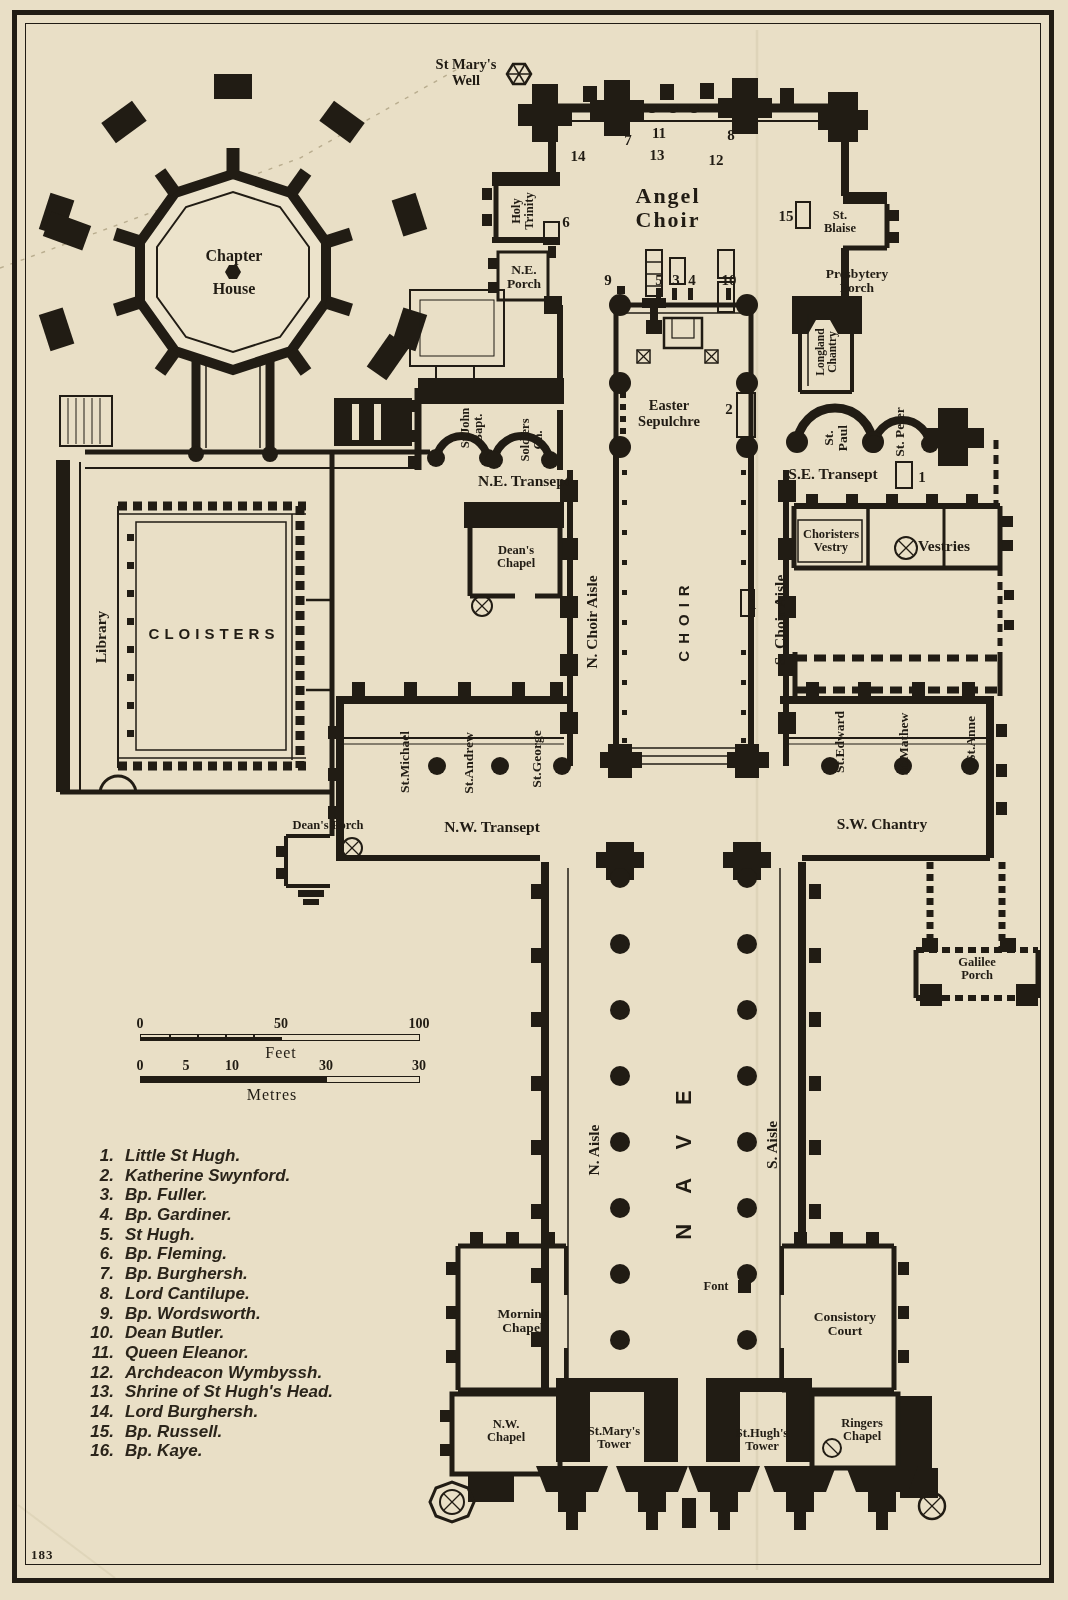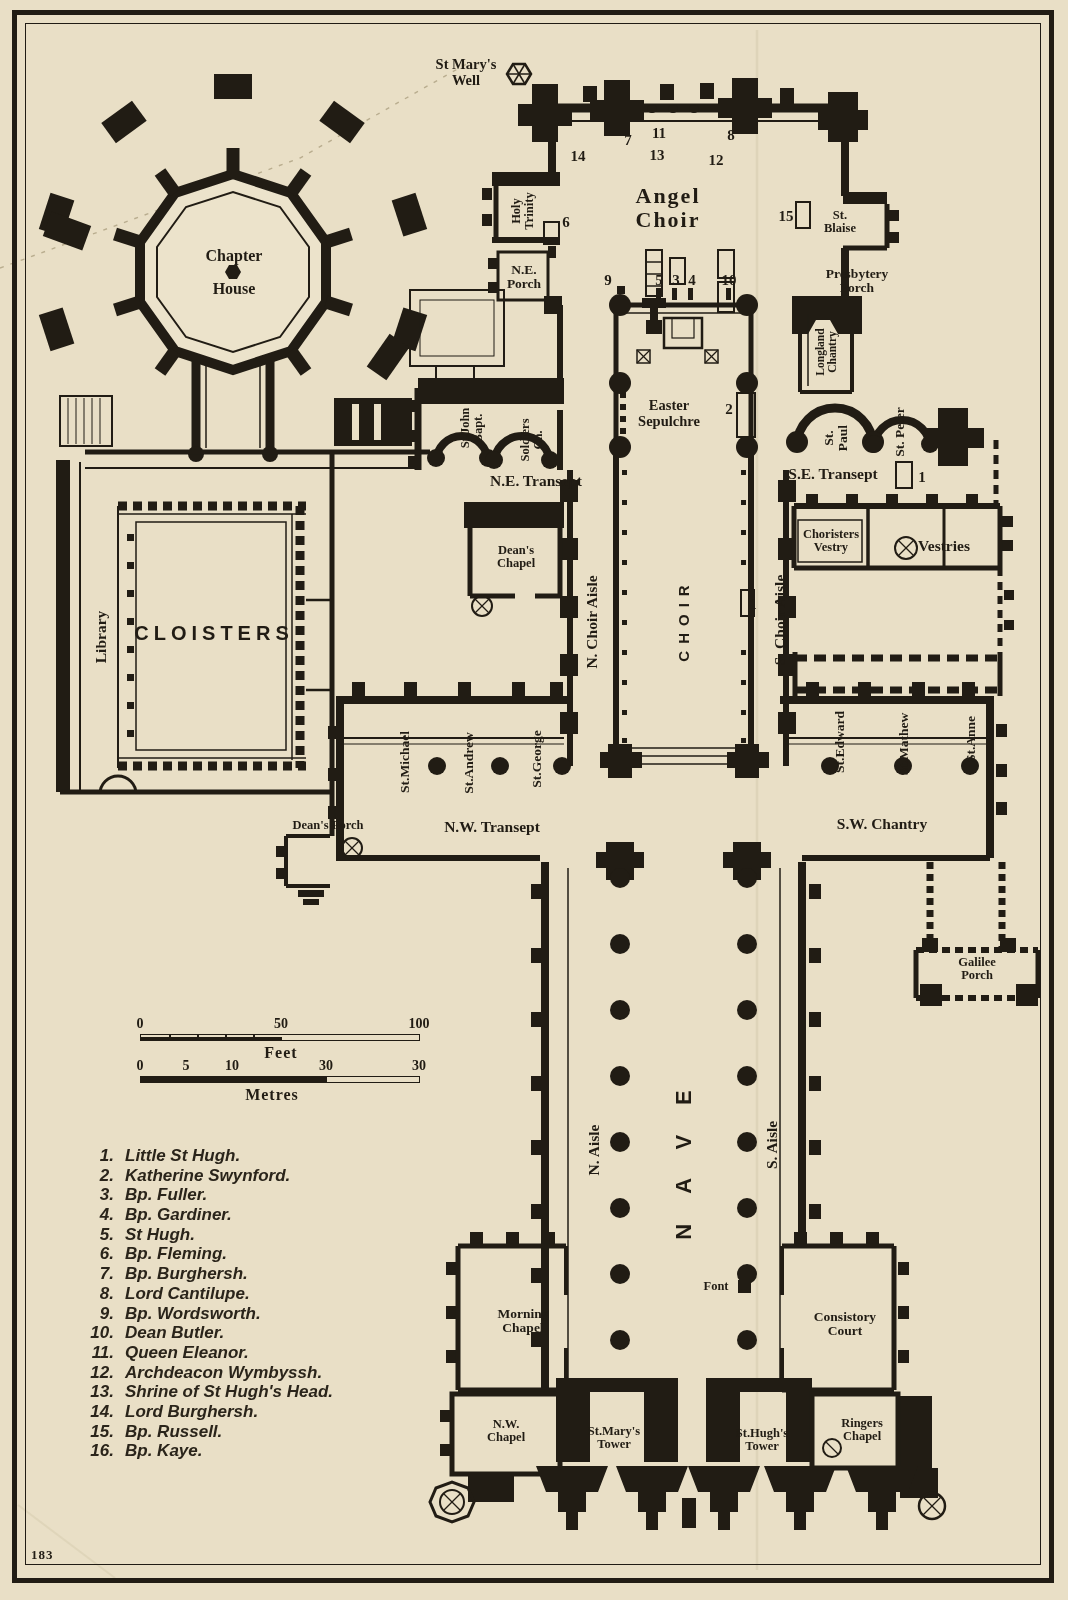--- a/index.html
+++ b/index.html
@@ -9,33 +9,33 @@
         font-family:"Liberation Serif","DejaVu Serif",serif;color:#211c14;}
   .frame-outer{position:absolute;left:12px;top:10px;right:14px;bottom:17px;border:5px solid #211c14;pointer-events:none;}
   .frame-inner{position:absolute;left:25px;top:23px;right:27px;bottom:35px;border:1.5px solid #211c14;pointer-events:none;}
   svg.plan{position:absolute;left:0;top:0;}
   .lbl{position:absolute;transform:translate(-50%,-50%);font-weight:bold;color:#211c14;
        text-align:center;white-space:pre-line;line-height:1.07;font-size:13px;}
   .vert{transform:translate(-50%,-50%) rotate(-90deg);}
   .s11{font-size:11.5px}.s12{font-size:12.5px}.s13{font-size:13.5px}.s14{font-size:14.5px}
   .s15{font-size:15.5px}.s19{font-size:22px;letter-spacing:2px}
   .num{font-size:15px;letter-spacing:0;}
-  .spaced{font-family:"Liberation Sans","DejaVu Sans",sans-serif;letter-spacing:5px;font-size:20px;}
+  .spaced{font-family:"Liberation Sans","DejaVu Sans",sans-serif;letter-spacing:5px;font-size:15px;}
   .choirsp{font-family:"Liberation Sans","DejaVu Sans",sans-serif;letter-spacing:7px;font-size:15px;}
   .navesp{font-family:"Liberation Sans","DejaVu Sans",sans-serif;letter-spacing:30px;font-size:22px;}
   .title{position:absolute;left:292px;top:967px;transform:translate(-50%,-50%);white-space:nowrap;
          font-size:33px;font-weight:bold;letter-spacing:5px;color:#26211 7;color:#262117;
          text-shadow:2.5px 2.5px 0 rgba(33,28,20,.30);}
   .chapter{display:flex;flex-direction:column;align-items:center;gap:16px;font-size:16px;}
   
   .bar{position:absolute;height:7px;border:1.5px solid #211c14;box-sizing:border-box;background:transparent;}
   .bar .fill{position:absolute;left:0;bottom:0;height:3.5px;background:#211c14;}
   .bar .div{position:absolute;top:0;bottom:0;width:1.5px;background:#211c14;}
   .tick{position:absolute;transform:translate(-50%,-100%);font-weight:bold;font-size:14px;}
-  .scalelab{position:absolute;transform:translate(-50%,0);font-weight:bold;font-size:16px;letter-spacing:1px;}
+  .scalelab{position:absolute;transform:translate(-50%,0);font-weight:normal;font-size:16px;letter-spacing:1px;}
   
   .legend{position:absolute;left:72px;top:1146px;font-family:"Liberation Sans","DejaVu Sans",sans-serif;
           font-style:italic;font-weight:bold;font-size:17px;color:#2a241a;}
   .legend .row{display:flex;height:19.7px;line-height:19.7px;}
   .legend .n{width:42px;text-align:right;padding-right:11px;}
   .pagenum{position:absolute;left:31px;top:1547px;font-weight:bold;font-size:13px;letter-spacing:1px;text-align:right;}
 </style>
 </head>
 <body>
 
@@ -548,21 +548,21 @@
   <div class="lbl s14" style="left:669px;top:413px">Easter
 Sepulchre</div>
   <div class="lbl vert s13" style="left:836px;top:438px">St.
 Paul</div>
   <div class="lbl vert s13" style="left:900px;top:432px">St. Peter</div>
   <div class="lbl s15" style="left:833px;top:474px">S.E. Transept</div>
   <div class="lbl vert s12" style="left:472px;top:428px">St.John
 Bapt.</div>
   <div class="lbl vert s12" style="left:532px;top:440px">Soldiers
 Ch.</div>
-  <div class="lbl s15" style="left:536px;top:481px">N.E. Transept</div>
+  <div class="lbl s15" style="left:524px;top:481px">N.E. Transept</div>
   <div class="lbl s12" style="left:516px;top:557px">Dean's
 Chapel</div>
   <div class="lbl vert s15" style="left:592px;top:622px">N. Choir Aisle</div>
   <div class="lbl vert choirsp" style="left:684px;top:620px">CHOIR</div>
   <div class="lbl vert s15" style="left:780px;top:620px">S. Choir Aisle</div>
   <div class="lbl s12" style="left:831px;top:541px">Choristers
 Vestry</div>
   <div class="lbl s15" style="left:944px;top:546px">Vestries</div>
   <div class="lbl vert s15" style="left:101px;top:637px">Library</div>
   <div class="lbl spaced" style="left:214px;top:634px">CLOISTERS</div>

